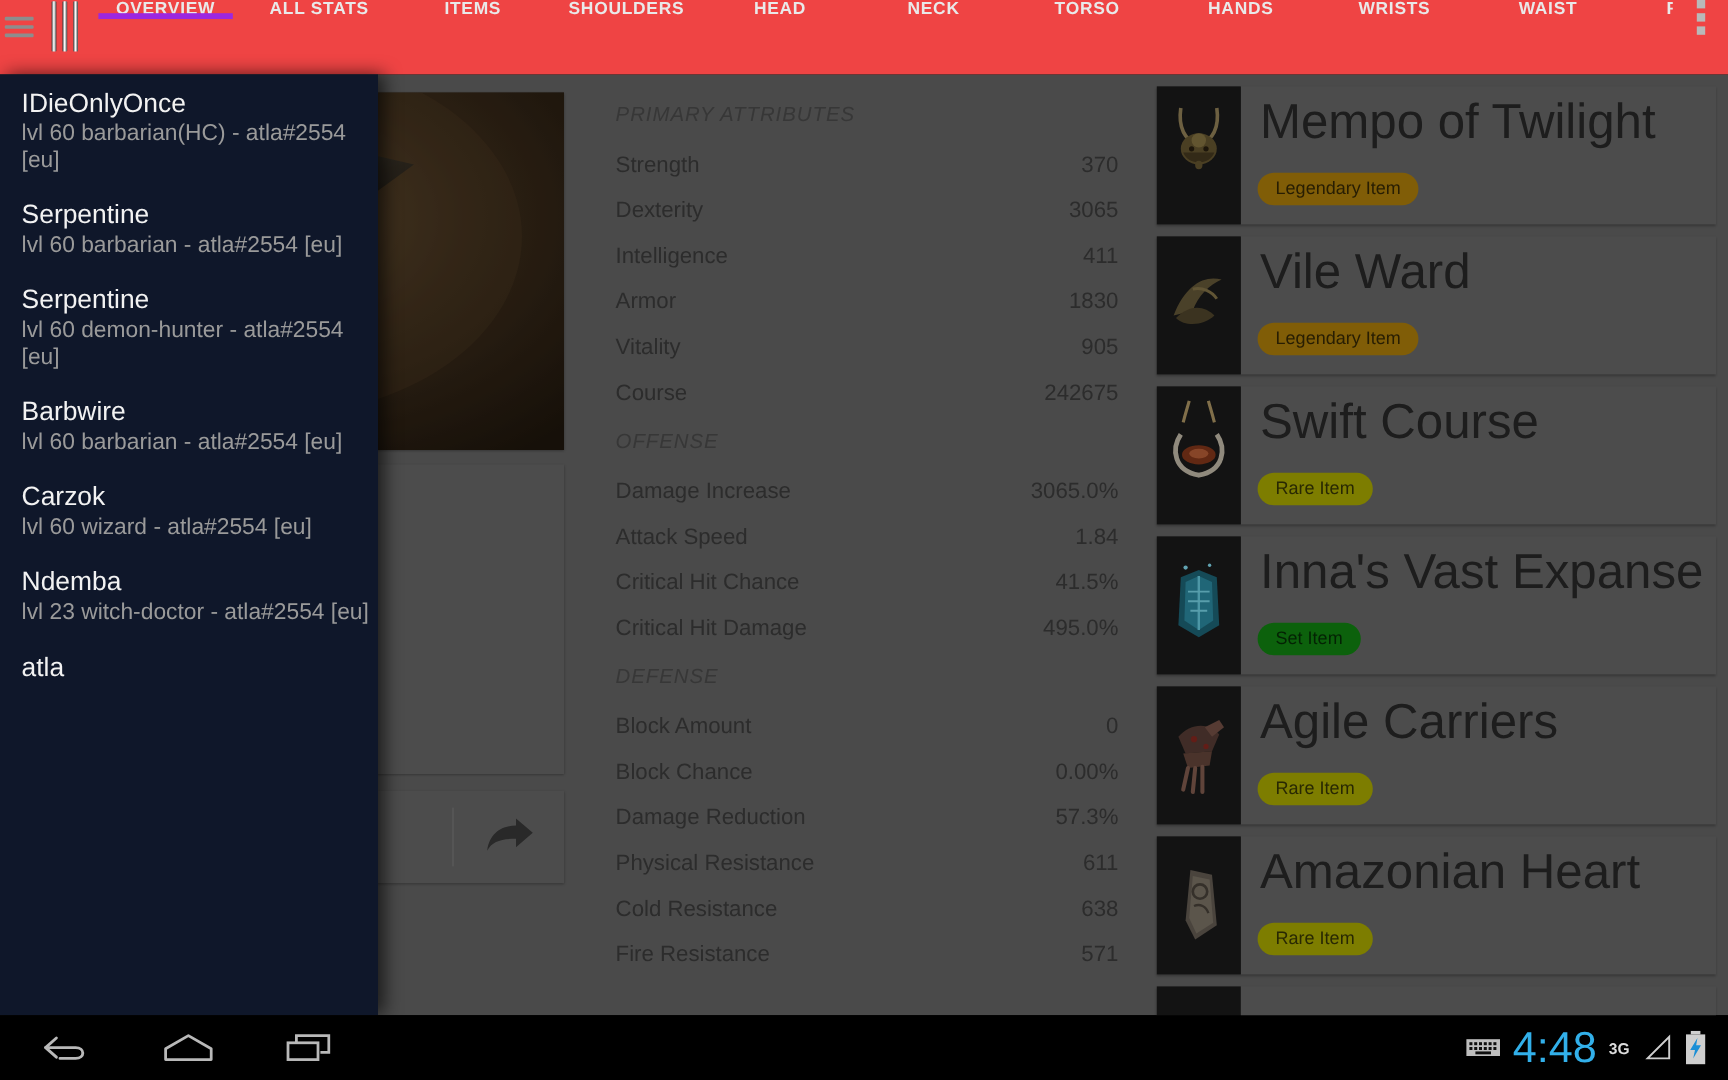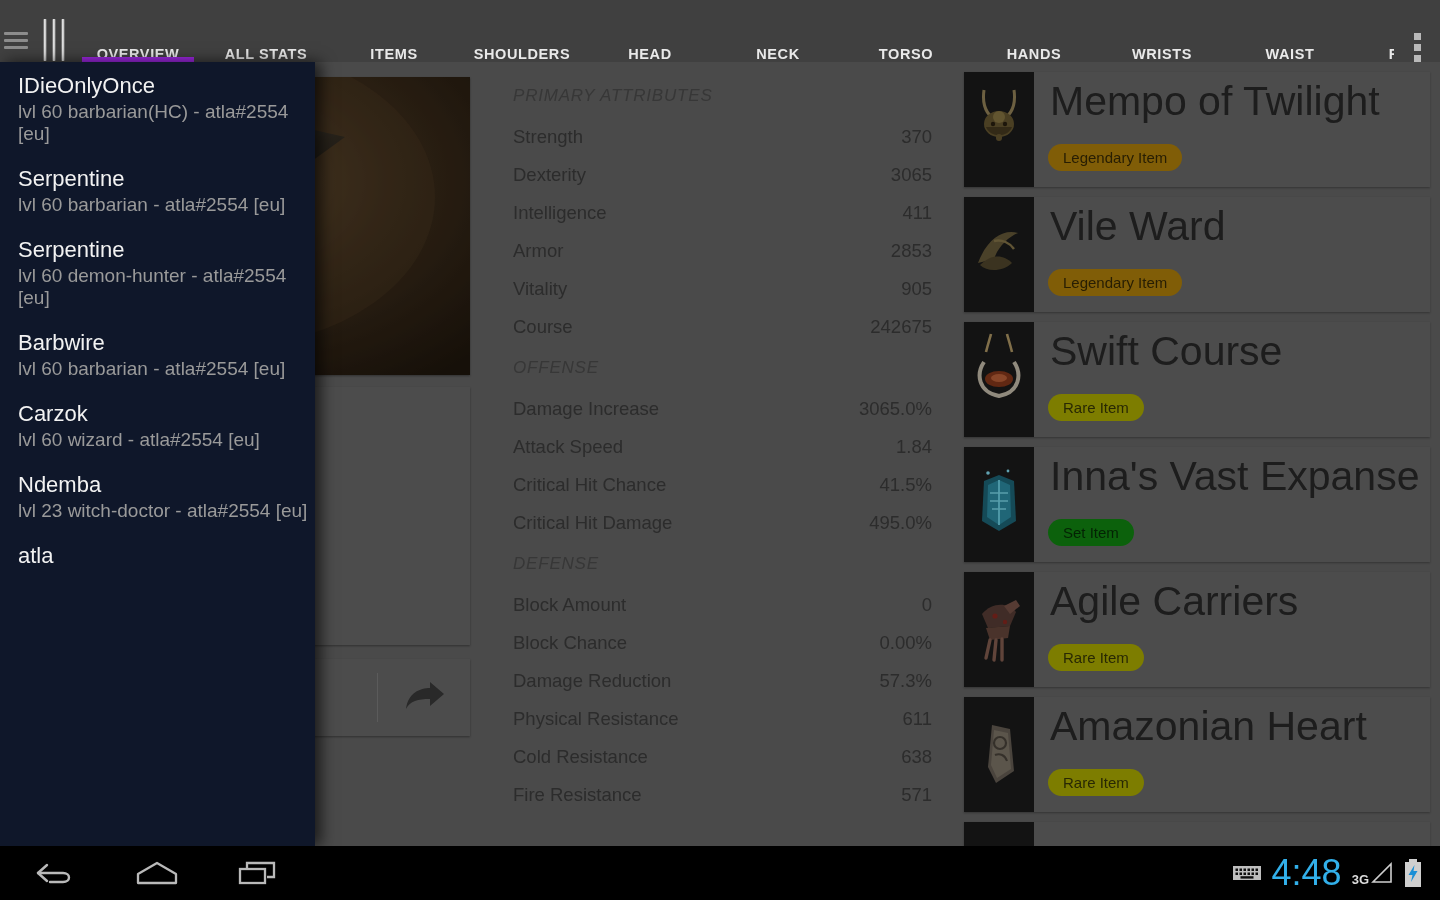--- a/index.html
+++ b/index.html
@@ -1,21 +1,21 @@
 <!DOCTYPE html>
 <html><head>
 <meta charset="utf-8">
 <style>
   html,body{margin:0;padding:0;background:#000;}
   body{width:1440px;height:900px;overflow:hidden;font-family:"Liberation Sans",sans-serif;}
   #app{position:relative;width:1440px;height:900px;background:#000;overflow:hidden;}
 
   
-  .topbar{position:absolute;left:0;top:0;width:1440px;height:62px;background:#404040;
-          display:flex;align-items:flex-end;z-index:5;}
+  .topbar{position:absolute;left:0;top:0;width:1440px;height:62px;background:#ef4444;
+          display:flex;align-items:flex-start;z-index:5;}
   .topbar-left{display:flex;align-items:center;width:72px;flex:0 0 72px;justify-content:flex-start;padding-left:2px;}
   .hamburger{width:26px;height:26px;display:flex;flex-direction:column;justify-content:center;gap:4px;margin-left:2px;}
   .hamburger i{display:block;height:3px;background:#8d8d8d;border-radius:1px;width:24px;}
   .logo{margin-left:13px;display:flex;gap:5px;align-items:center;height:44px;}
   .logo b{display:block;width:4px;height:42px;border-radius:1px;
           background:linear-gradient(to right,#3b3b3b,#ffffff 45%,#e8e8e8 55%,#3a3a3a);}
   .tabs{flex:1;display:flex;align-items:stretch;overflow:hidden;}
   .tab{position:relative;display:flex;align-items:center;justify-content:center;
        color:#e9e9e9;font-size:14.5px;font-weight:bold;letter-spacing:.6px;
        padding:0 18px;min-width:92px;white-space:nowrap;}
@@ -80,21 +80,21 @@
   .ditem .dn{color:#f2f2f2;font-size:22px;line-height:28px;}
   .ditem .ds{color:#9a9a9a;font-size:19px;line-height:22px;margin-top:1px;}
 
   
   .sysbar{position:absolute;left:0;top:846px;width:1440px;height:54px;background:#000;z-index:9;
           display:flex;align-items:center;}
   .navbtns{display:flex;align-items:center;gap:48px;padding-left:28px;}
   .navbtn{width:54px;height:40px;display:flex;align-items:center;justify-content:center;}
   .sysright{margin-left:auto;display:flex;align-items:center;gap:10px;padding-right:18px;}
   .clock{color:#32b0ea;font-size:36px;letter-spacing:0px;line-height:36px;}
-  .net{display:flex;align-items:flex-end;gap:1px;}
+  .net{display:flex;align-items:center;gap:12px;}
   .net .g{color:#dcdcdc;font-size:13px;font-weight:bold;line-height:13px;}
   .batt{width:18px;height:28px;}
   .kbd{width:30px;height:20px;opacity:.92;}
 </style>
 </head>
 <body>
 
 <div id="app">
 
   <div class="content">
@@ -161,21 +161,21 @@
           <div class="row">
             <span class="k">Dexterity</span>
             <span class="v">3065</span>
           </div>
           <div class="row">
             <span class="k">Intelligence</span>
             <span class="v">411</span>
           </div>
           <div class="row">
             <span class="k">Armor</span>
-            <span class="v">2853</span>
+            <span class="v">1830</span>
           </div>
           <div class="row">
             <span class="k">Vitality</span>
             <span class="v">905</span>
           </div>
           <div class="row">
             <span class="k">Course</span>
             <span class="v">242675</span>
           </div>
           <div class="sec">OFFENSE</div>

